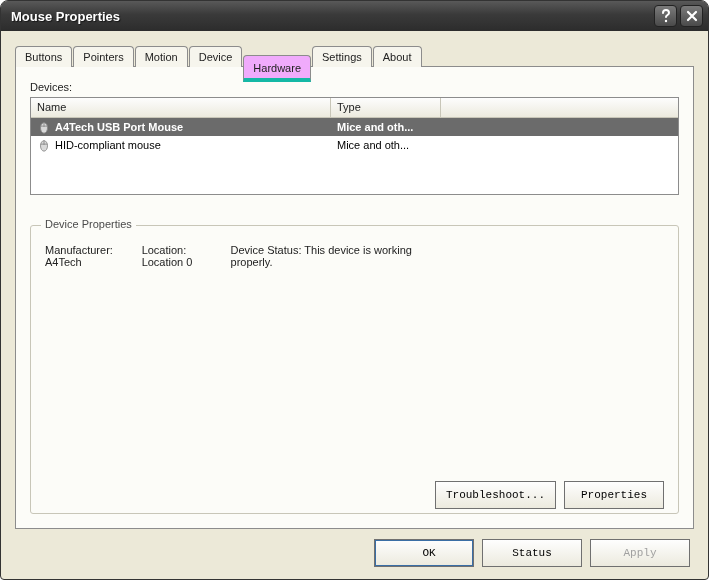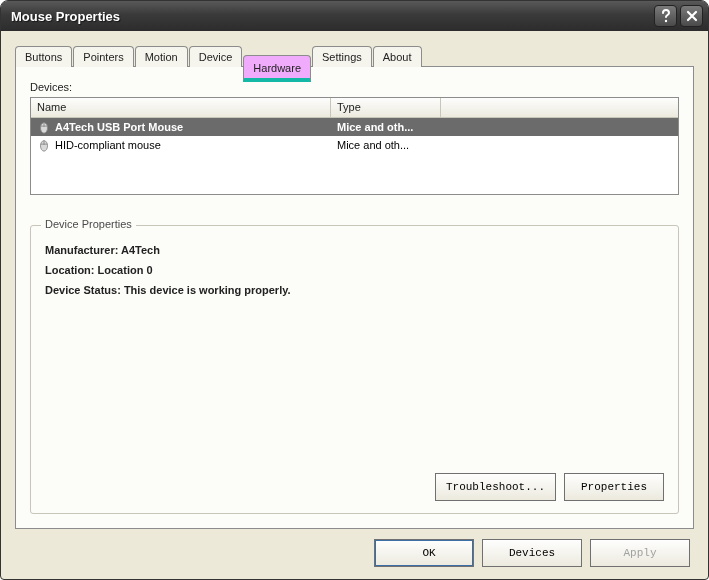--- a/index.html
+++ b/index.html
@@ -152,39 +152,38 @@
     align-items: center;
     gap: 4px;
   }
   .mouse-icon {
     width: 14px; height: 14px; flex: 0 0 14px;
   }
   .groupbox {
     border: 1px solid #c8c6b8;
     border-radius: 3px;
     position: relative;
-    padding: 18px 14px 12px 14px;
-    flex: 1;
-    display: flex;
-    flex-direction: column;
+    padding: 18px 14px 4px 14px;
+    flex: 1;
+    display: flex;
+    flex-direction: row;
   }
   .groupbox-title {
     position: absolute;
     top: -8px;
     left: 10px;
     background: #fcfcf8;
     padding: 0 4px;
     font-size: 11px;
     color: #4a4a4a;
   }
   .prop-line {
     font-size: 11px;
     color: #222;
     margin-bottom: 8px;
-    font-weight: bold;
   }
   .group-buttons {
     margin-top: auto;
     display: flex;
     justify-content: flex-end;
     gap: 8px;
   }
   .btn {
     min-width: 100px;
     height: 28px;
@@ -304,18 +303,18 @@
         <div class="group-buttons">
           <button class="btn">Troubleshoot...</button>
           <button class="btn">Properties</button>
         </div>
       </div>
 
     </div>
 
     <div class="bottom-buttons">
       <button class="btn default">OK</button>
-      <button class="btn">Devices</button>
+      <button class="btn">Status</button>
       <button class="btn disabled">Apply</button>
     </div>
 
   </div>
 </div>
 
 </body></html>

